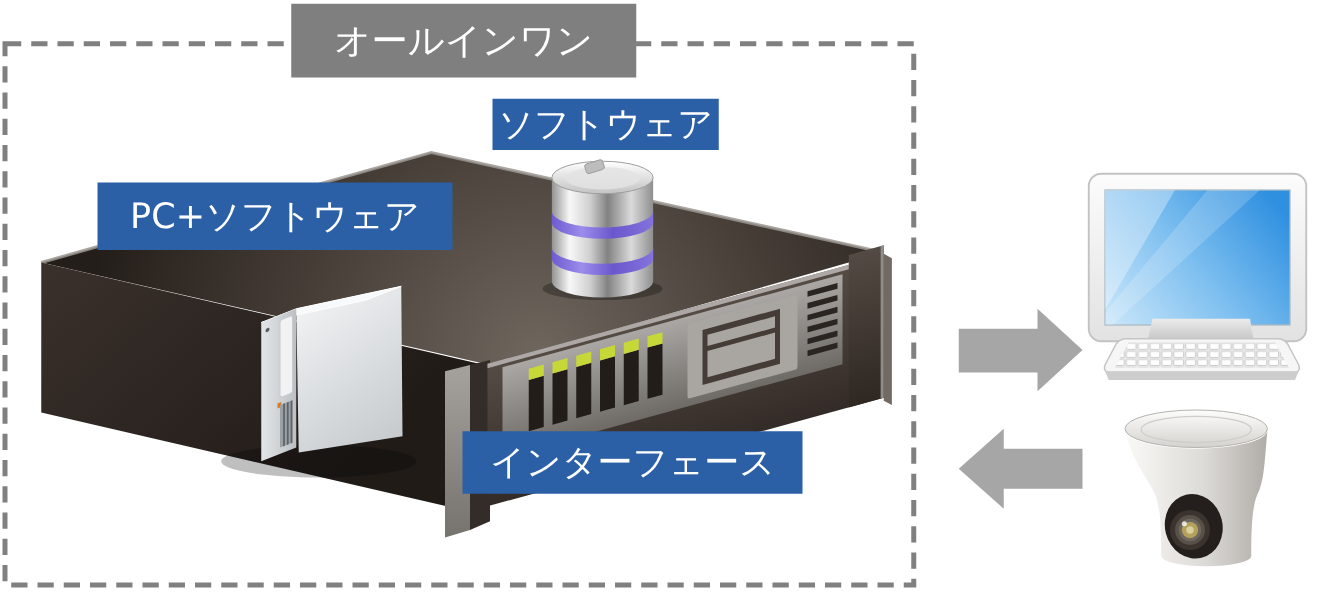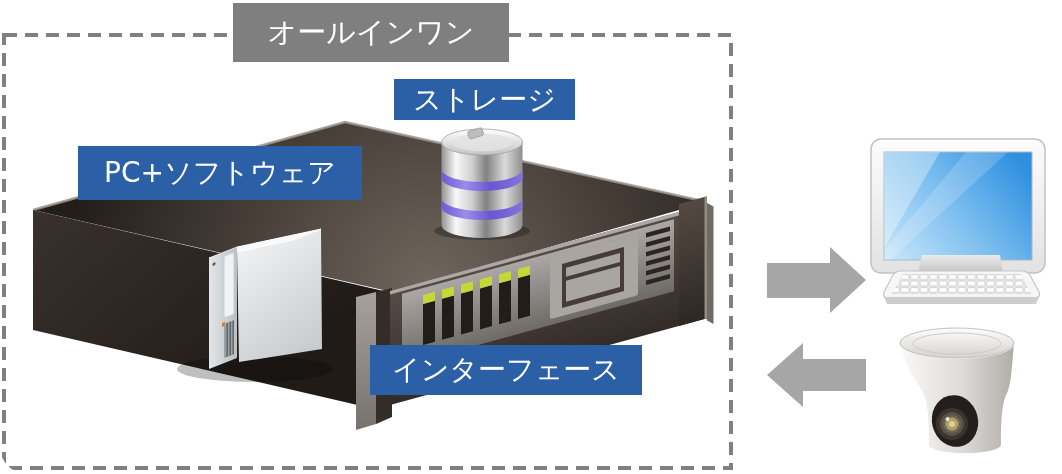--- a/index.html
+++ b/index.html
@@ -1,20 +1,19 @@
 <!DOCTYPE html>
 <html><head>
 <meta charset="utf-8">
 <style>
   html,body{margin:0;padding:0;background:#ffffff;}
   .stage{
     position:relative;width:1062px;height:474px;overflow:hidden;
     background:#ffffff;
     font-family:"DejaVu Sans","Liberation Sans",sans-serif;
-    border-radius:27px;
   }
   .stage svg{position:absolute;left:0;top:0;}
   .label{
     position:absolute;display:flex;align-items:center;justify-content:center;
     color:#ffffff;line-height:1;white-space:nowrap;z-index:5;
   }
   .label.gray{background:#7f7f7f;font-size:29px;}
   .label.blue{background:#2b5fa6;font-size:28px;}
   .lbl-title{left:233px;top:3px;width:276px;height:59px;}
   .lbl-storage{left:394px;top:79px;width:181px;height:41px;font-size:26px;}
@@ -217,16 +216,16 @@
       <circle cx="952" cy="424" r="3" fill="#d9d09b"></circle>
       <circle cx="947.5" cy="419" r="2" fill="#ffffff" opacity="0.8"></circle>
     </g>
   </g>
 
   <polygon points="767,263 830,263 830,247 866,280 830,313 830,298 767,298" fill="#a6a6a6"></polygon>
   <polygon points="866,359 803,359 803,343 767,375 803,407 803,391 866,391" fill="#a6a6a6"></polygon>
 </svg>
 
   <div class="label gray lbl-title">オールインワン</div>
-  <div class="label blue lbl-storage">ストレージ</div>
+  <div class="label blue lbl-storage">ソフトウェア</div>
   <div class="label blue lbl-pc">PC+ソフトウェア</div>
   <div class="label blue lbl-if">インターフェース</div>
 </div>
 
 </body></html>

